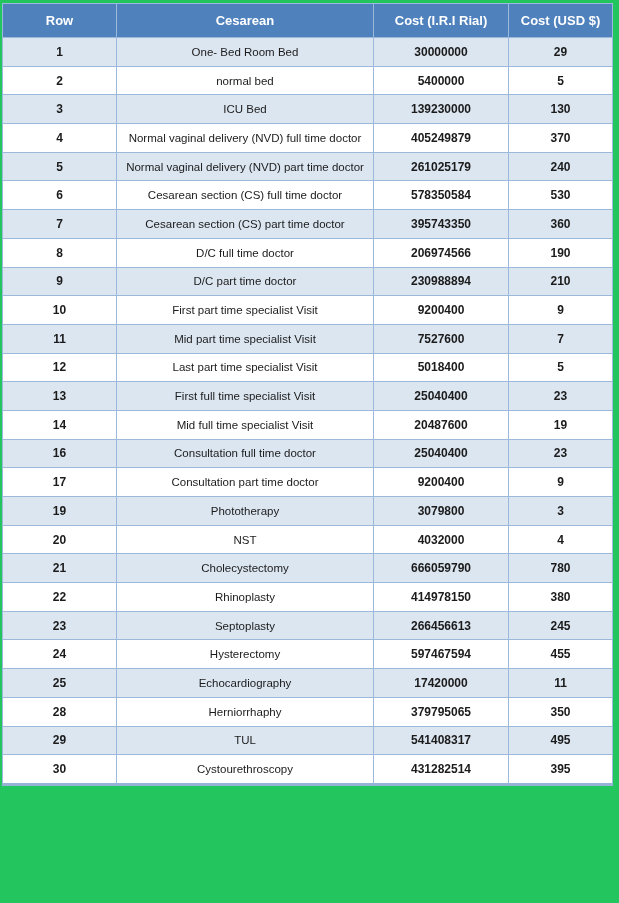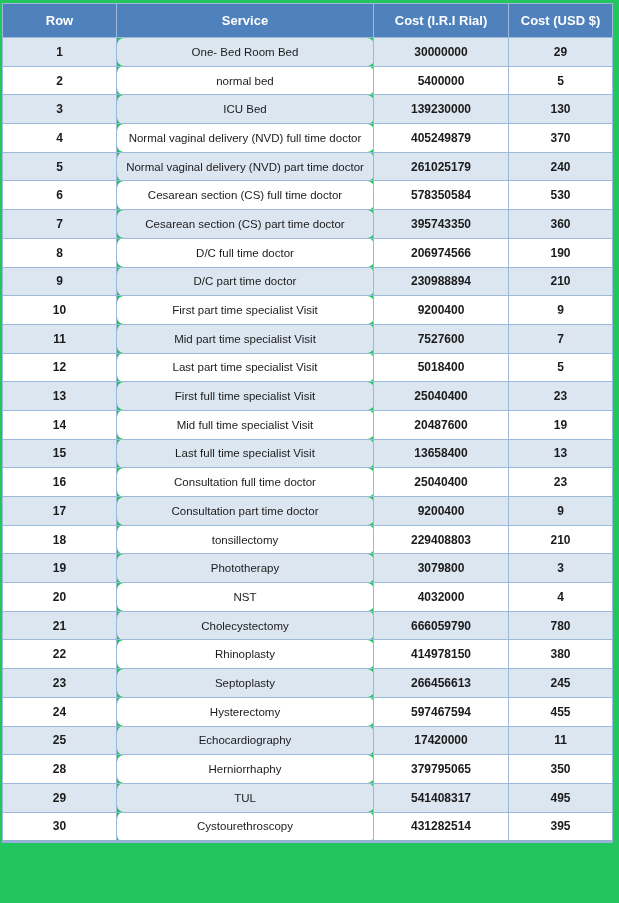--- a/index.html
+++ b/index.html
@@ -44,39 +44,39 @@
   tbody td {
     height: 27.7px;
     color: var(--text, #1b1b1b);
     font-size: 12px;
     background: #ffffff;
   }
   tbody tr:nth-child(odd) td {
     background: var(--band-bg, #dce6f1);
   }
   tbody td.c-row    { font-weight: bold; }
-  tbody td.c-service{ font-size: 11.5px; border-radius: 7px; }
+  tbody td.c-service{ font-size: 11.5px; }
   tbody td.c-rial   { font-weight: bold; }
   tbody td.c-usd    { font-weight: bold; }
 </style>
 </head>
 <body>
 
 <div class="page">
   <table class="cost-table">
     <colgroup>
       <col style="width:114px">
       <col style="width:257px">
       <col style="width:135px">
       <col style="width:104px">
     </colgroup>
     <thead>
       <tr>
         <th>Row</th>
-        <th>Service</th>
+        <th>Cesarean</th>
         <th>Cost (I.R.I Rial)</th>
         <th>Cost (USD $)</th>
       </tr>
     </thead>
     <tbody>
   <tr>
     <td class="c-row">1</td>
     <td class="c-service">One- Bed Room Bed</td>
     <td class="c-rial">30000000</td>
     <td class="c-usd">29</td>
@@ -166,47 +166,35 @@
     <td class="c-usd">23</td>
   </tr>
 
   <tr>
     <td class="c-row">14</td>
     <td class="c-service">Mid full  time  specialist Visit</td>
     <td class="c-rial">20487600</td>
     <td class="c-usd">19</td>
   </tr>
 
-  <tr>
-    <td class="c-row">15</td>
-    <td class="c-service">Last full  time specialist Visit</td>
-    <td class="c-rial">13658400</td>
-    <td class="c-usd">13</td>
-  </tr>
 
   <tr>
     <td class="c-row">16</td>
     <td class="c-service">Consultation full time doctor</td>
     <td class="c-rial">25040400</td>
     <td class="c-usd">23</td>
   </tr>
 
   <tr>
     <td class="c-row">17</td>
     <td class="c-service">Consultation part  time doctor</td>
     <td class="c-rial">9200400</td>
     <td class="c-usd">9</td>
   </tr>
 
-  <tr>
-    <td class="c-row">18</td>
-    <td class="c-service">tonsillectomy</td>
-    <td class="c-rial">229408803</td>
-    <td class="c-usd">210</td>
-  </tr>
 
   <tr>
     <td class="c-row">19</td>
     <td class="c-service">Phototherapy</td>
     <td class="c-rial">3079800</td>
     <td class="c-usd">3</td>
   </tr>
 
   <tr>
     <td class="c-row">20</td>

